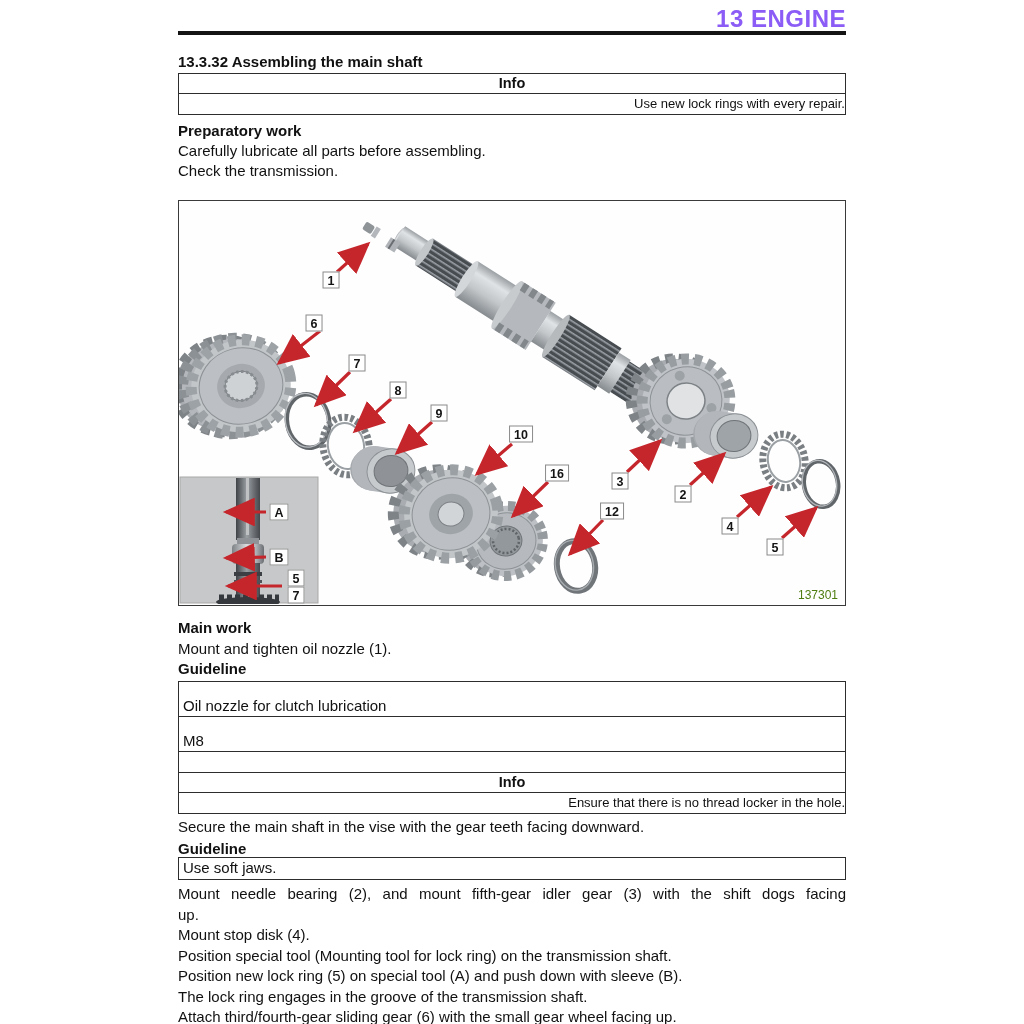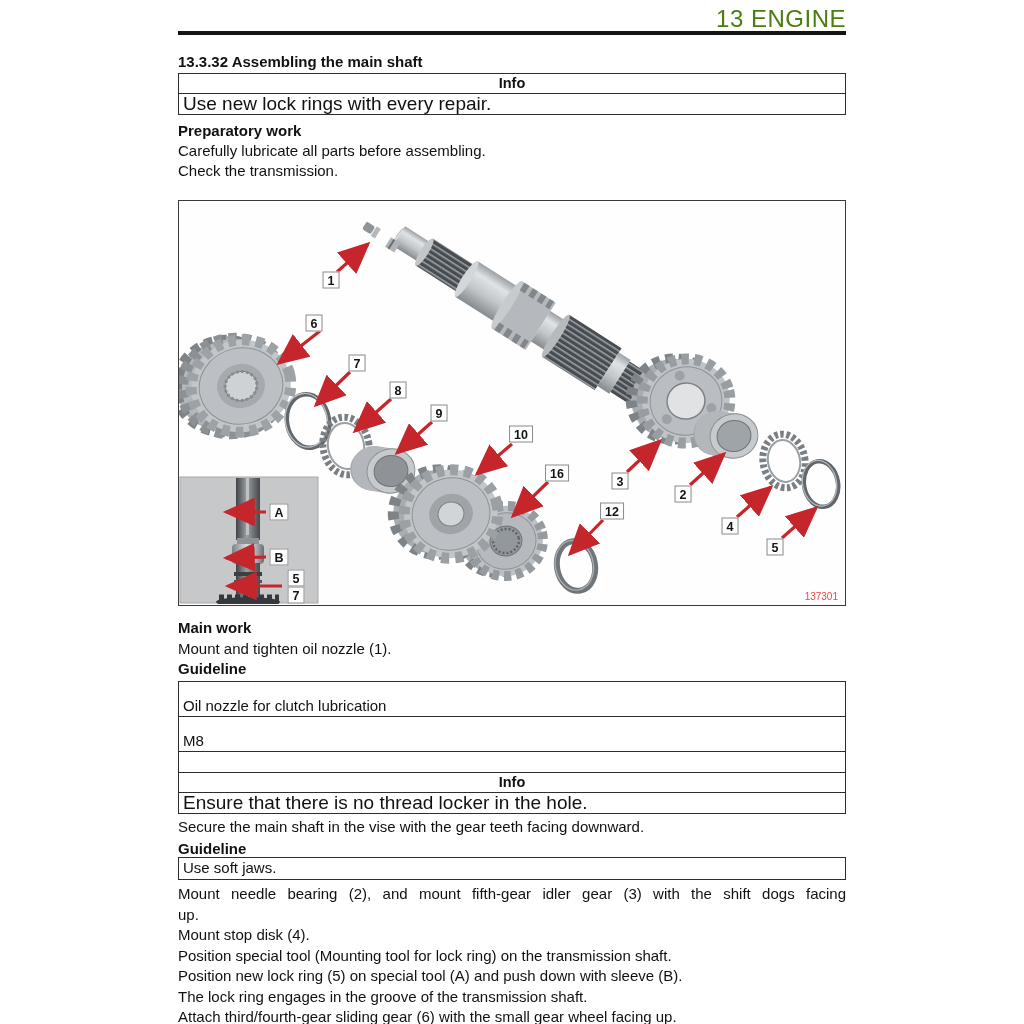--- a/index.html
+++ b/index.html
@@ -1,43 +1,43 @@
 <!DOCTYPE html>
 <html><head>
 <meta charset="utf-8">
 <style>
   html,body{margin:0;padding:0;background:#ffffff;}
   #page{position:relative;width:1024px;height:1024px;background:#ffffff;overflow:hidden;
         font-family:"Liberation Sans","DejaVu Sans",sans-serif;color:#111;}
   *{box-sizing:border-box;}
 
   .chapter{position:absolute;top:5px;left:178px;width:668px;text-align:right;
-           font-size:24px;font-weight:normal;letter-spacing:0.5px;color:#4d7c0f;}
+           font-size:24px;font-weight:bold;letter-spacing:0.5px;color:#8b5cf6;}
   .hrule{position:absolute;top:31px;left:178px;width:668px;height:3.5px;background:#141414;}
 
   .line{position:absolute;left:178px;width:668px;font-size:15px;line-height:19px;}
   .bold{font-weight:bold;}
 
   .infobox{position:absolute;left:178px;width:668px;border:1.4px solid #2d2d2d;background:#fff;}
   .infobox .hd{border-bottom:1.2px solid #2d2d2d;text-align:center;font-weight:bold;
                font-size:14.5px;height:20px;line-height:19px;}
-  .infobox .bd{font-size:19px;height:20px;line-height:19px;padding-left:4px;}
+  .infobox .bd{font-size:13px;height:20px;line-height:19px;padding-left:4px;text-align:right;}
 
   .gtable{position:absolute;left:178px;top:681px;width:668px;border:1.4px solid #2d2d2d;background:#fff;}
   .gtable .gr{border-bottom:1.2px solid #2d2d2d;font-size:15px;height:21px;line-height:20px;padding-left:4px;margin-top:14px;}
   .gtable .gr.last{border-bottom:none;height:44px;}
   .gtable .gr.last div{height:21px;line-height:21px;}
 
   .obox{position:absolute;left:178px;width:668px;border:1.4px solid #2d2d2d;background:#fff;
         font-size:15px;height:23px;line-height:20px;padding-left:4px;}
 
   .figure{position:absolute;left:178px;top:200px;width:668px;height:406px;
           border:1.6px solid #3a3a3a;background:#fefefe;}
   .figure svg{position:absolute;left:0;top:0;}
-  .fignum{position:absolute;right:7px;bottom:3px;font-size:10px;color:#ef4444;}
+  .fignum{position:absolute;right:7px;bottom:3px;font-size:12px;color:#4d7c0f;}
 
   .co{position:absolute;transform:translate(-50%,-50%);background:#ffffff;border:1px solid #8a8a8a;
       min-width:13px;padding:0px 4px;height:17px;line-height:16px;text-align:center;
       font-size:12.5px;font-weight:bold;color:#141414;}
 
   .steps{position:absolute;left:178px;top:884px;width:668px;font-size:15px;line-height:20.5px;}
   .just{text-align:justify;text-align-last:justify;}
 </style>
 </head>
 <body>

